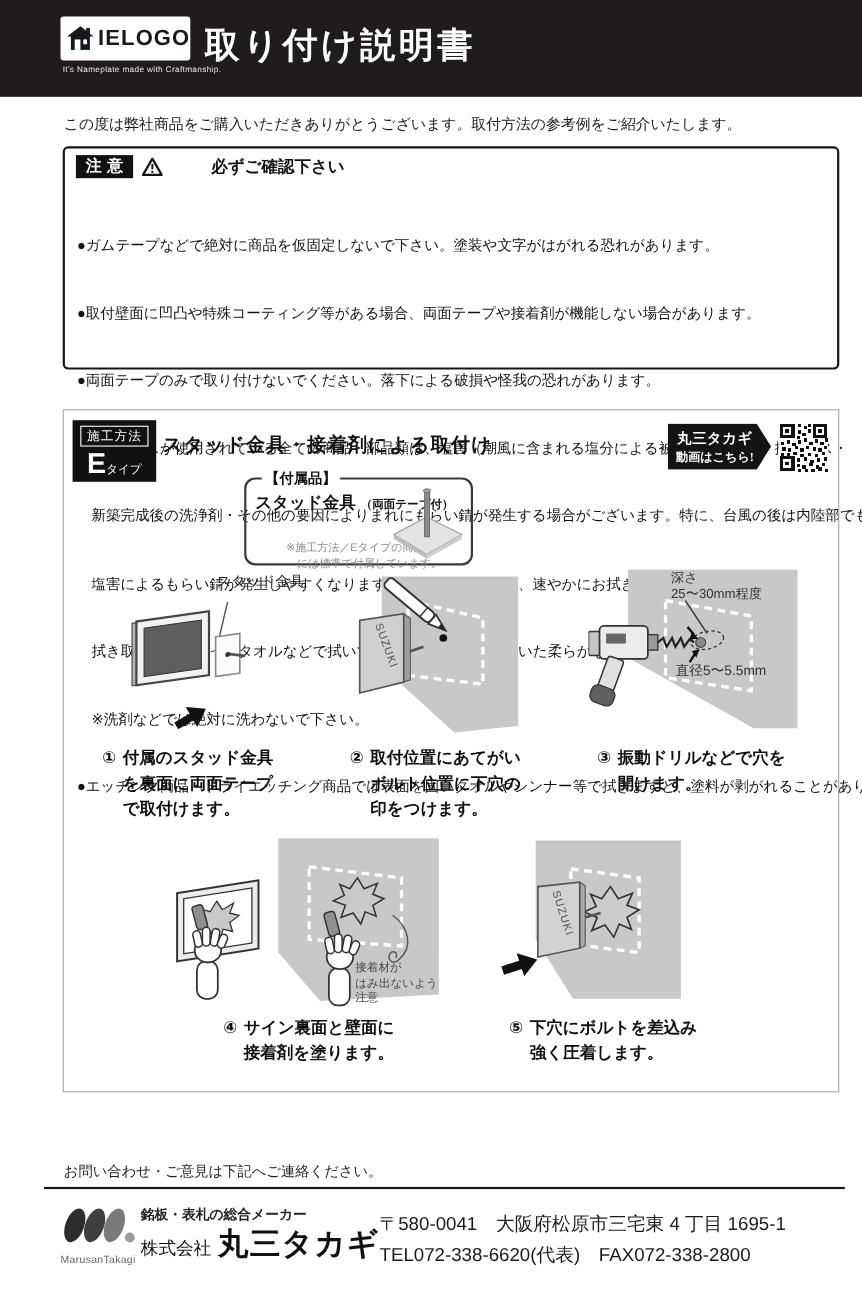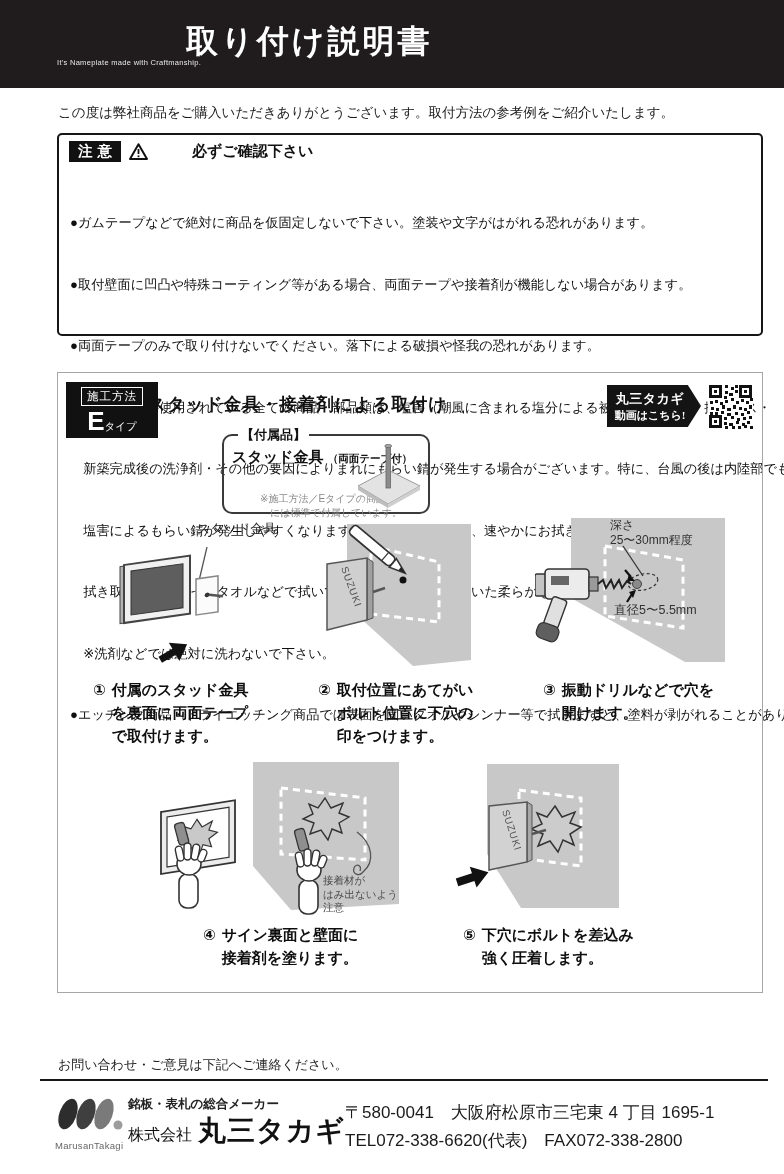--- a/index.html
+++ b/index.html
@@ -20,21 +20,21 @@
   
   .warnbox{left:57px;top:133px;width:706px;height:203px;border:2.5px solid #161616;border-radius:5px;box-sizing:border-box;}
   .warn-head{left:69px;top:141px;display:flex;align-items:center;gap:8px;}
   .warn-badge{background:#111;color:#fff;font-size:14.5px;font-weight:bold;letter-spacing:5px;
               padding:2px 4px 2px 9px;line-height:1.2;}
   .warn-title{font-size:15px;font-weight:bold;margin-left:36px;}
   .warn-lines{left:70px;top:172px;font-size:13.2px;line-height:20.5px;color:#101010;white-space:pre;}
 
   
   .methodbox{left:57px;top:372px;width:706px;height:621px;border:1px solid #a6a6a6;box-sizing:border-box;}
-  .ebadge{left:66px;top:382px;width:92px;height:56px;background:#111;color:#fff;text-align:center;}
+  .ebadge{left:66px;top:382px;width:76px;height:56px;background:#111;color:#fff;text-align:center;}
   .ebadge-top{display:inline-block;border:1.5px solid #fff;font-size:11.5px;padding:1px 5px;margin-top:5px;letter-spacing:1px;}
   .ebadge-row{line-height:1;margin-top:2px;}
   .ebadge-letter{font-size:26px;font-weight:bold;}
   .ebadge-suffix{font-size:10.5px;}
   .m-title{left:148px;top:392px;font-size:17.5px;font-weight:bold;letter-spacing:1px;}
   .video-badge{left:607px;top:385px;width:94px;height:42px;background:#141414;color:#fff;
                clip-path:polygon(0 0,86% 0,100% 50%,86% 100%,0 100%);
                display:flex;flex-direction:column;justify-content:center;align-items:center;padding-right:8px;box-sizing:border-box;}
   .video-l1{font-size:13px;font-weight:bold;letter-spacing:.5px;}
   .video-l2{font-size:11px;font-weight:bold;font-family:Liberation Serif, serif;}
@@ -70,20 +70,30 @@
   .addr2{left:345px;top:1129px;font-size:17px;color:#1a1a1a;}
 
   svg text{font-family:"Liberation Sans","DejaVu Sans",sans-serif;}
 </style>
 </head>
 <body>
 
 <div class="page">
 
   <div class="abs hdr">
+    <div class="abs logo-box">
+      <svg width="26" height="26" viewBox="0 0 28 26">
+        <rect x="20" y="2" width="4" height="7" fill="#15181d"></rect>
+        <polygon points="14,0 28,11 0,11" fill="#15181d"></polygon>
+        <rect x="4" y="10" width="20" height="15" fill="#15181d"></rect>
+        <rect x="8" y="14" width="6" height="11" fill="#fff"></rect>
+        <rect x="17" y="14" width="4" height="5" fill="#fff"></rect>
+      </svg>
+      <span class="logo-text">IELOGO</span>
+    </div>
     <div class="abs tagline">It's Nameplate made with Craftmanship.</div>
     <div class="abs hdr-title">取り付け説明書</div>
   </div>
 
   <div class="abs intro">この度は弊社商品をご購入いただきありがとうございます。取付方法の参考例をご紹介いたします。</div>
 
   <div class="abs warnbox"></div>
   <div class="abs warn-head">
     <span class="warn-badge">注意</span>
     <svg width="19" height="17" viewBox="0 0 19 17">

